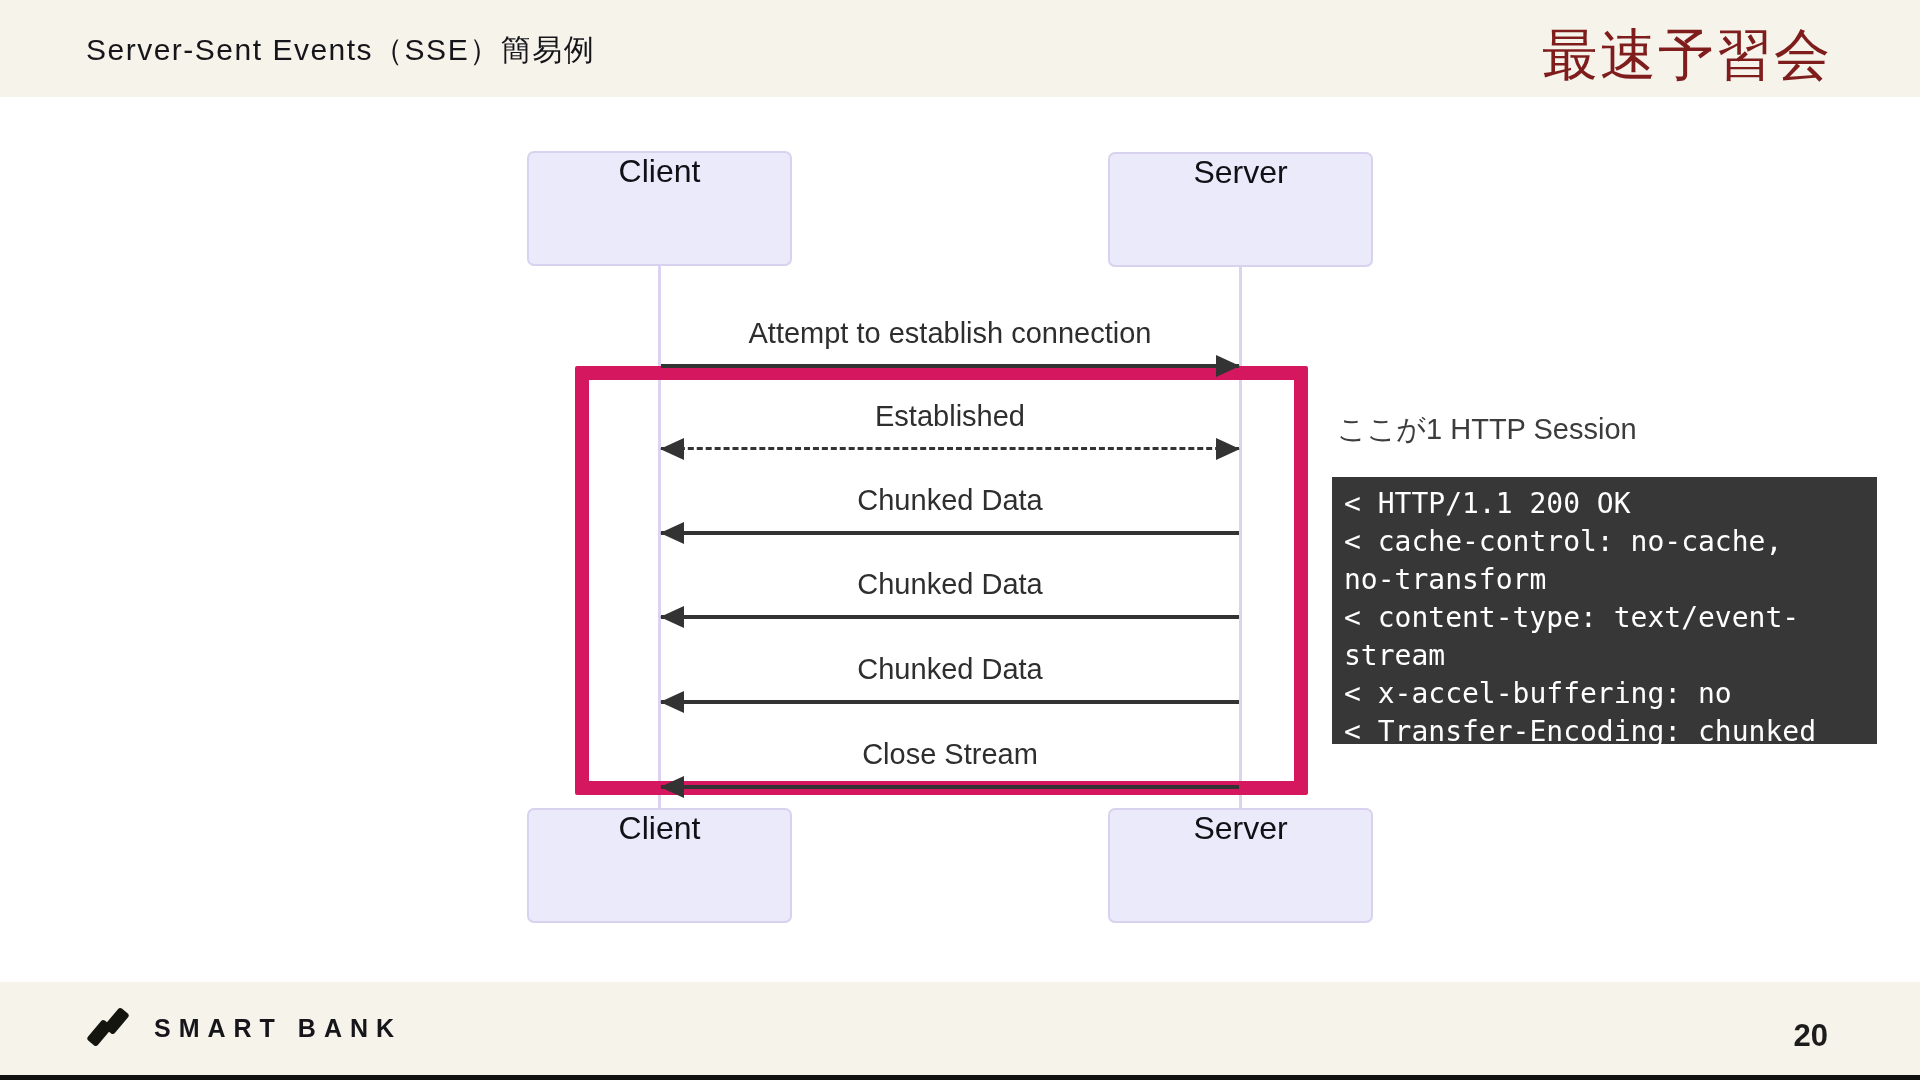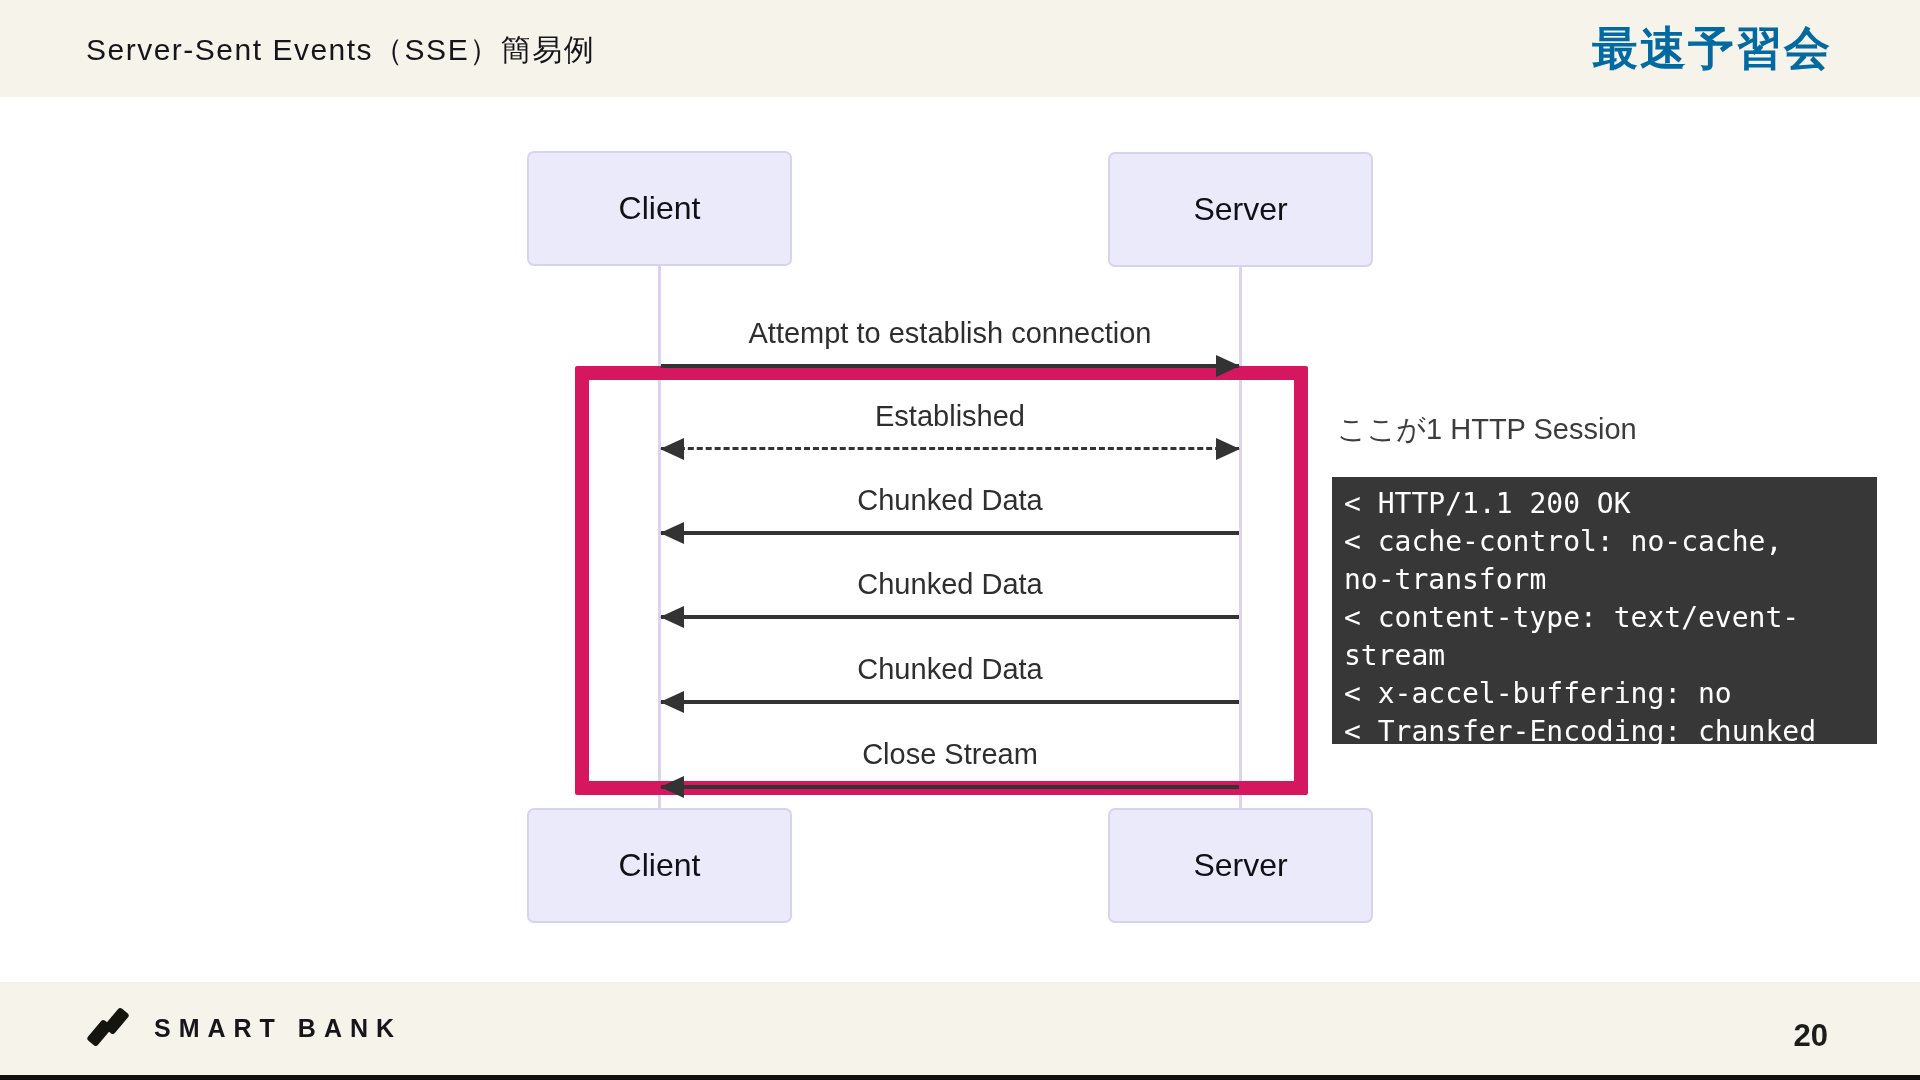--- a/index.html
+++ b/index.html
@@ -16,28 +16,28 @@
   .strip.top { top:0; height:97px; }
   .strip.bottom { top:982px; height:98px; }
   .bottom-edge { position:absolute; left:0; top:1075px; width:1920px; height:5px; background:#101010; }
 
   .page-title {
     position:absolute; left:86px; top:30px;
     font-size:30px; font-weight:400; letter-spacing:1.5px; color:#15151a;
   }
   .brand {
     position:absolute; right:88px; top:18px;
-    font-size:46px; font-weight:700; letter-spacing:2px; color:#0369a1;
+    font-size:56px; font-weight:400; letter-spacing:2px; color:#7f1d1d;
   }
 
   
   .actor {
     position:absolute; width:265px; height:115px;
     background:#eaeafa; border:2px solid #d8d2ee; border-radius:7px;
-    display:flex; align-items:center; justify-content:center;
+    display:flex; align-items:flex-start; justify-content:center;
     font-size:32px; color:#101016;
   }
   .actor.client-top { left:527px; top:151px; }
   .actor.server-top { left:1108px; top:152px; }
   .actor.client-bottom { left:527px; top:808px; }
   .actor.server-bottom { left:1108px; top:808px; }
 
   .lifeline { position:absolute; top:266px; height:542px; width:3px; background:#dcd3f1; }
   .lifeline.client { left:658px; }
   .lifeline.server { left:1239px; }

